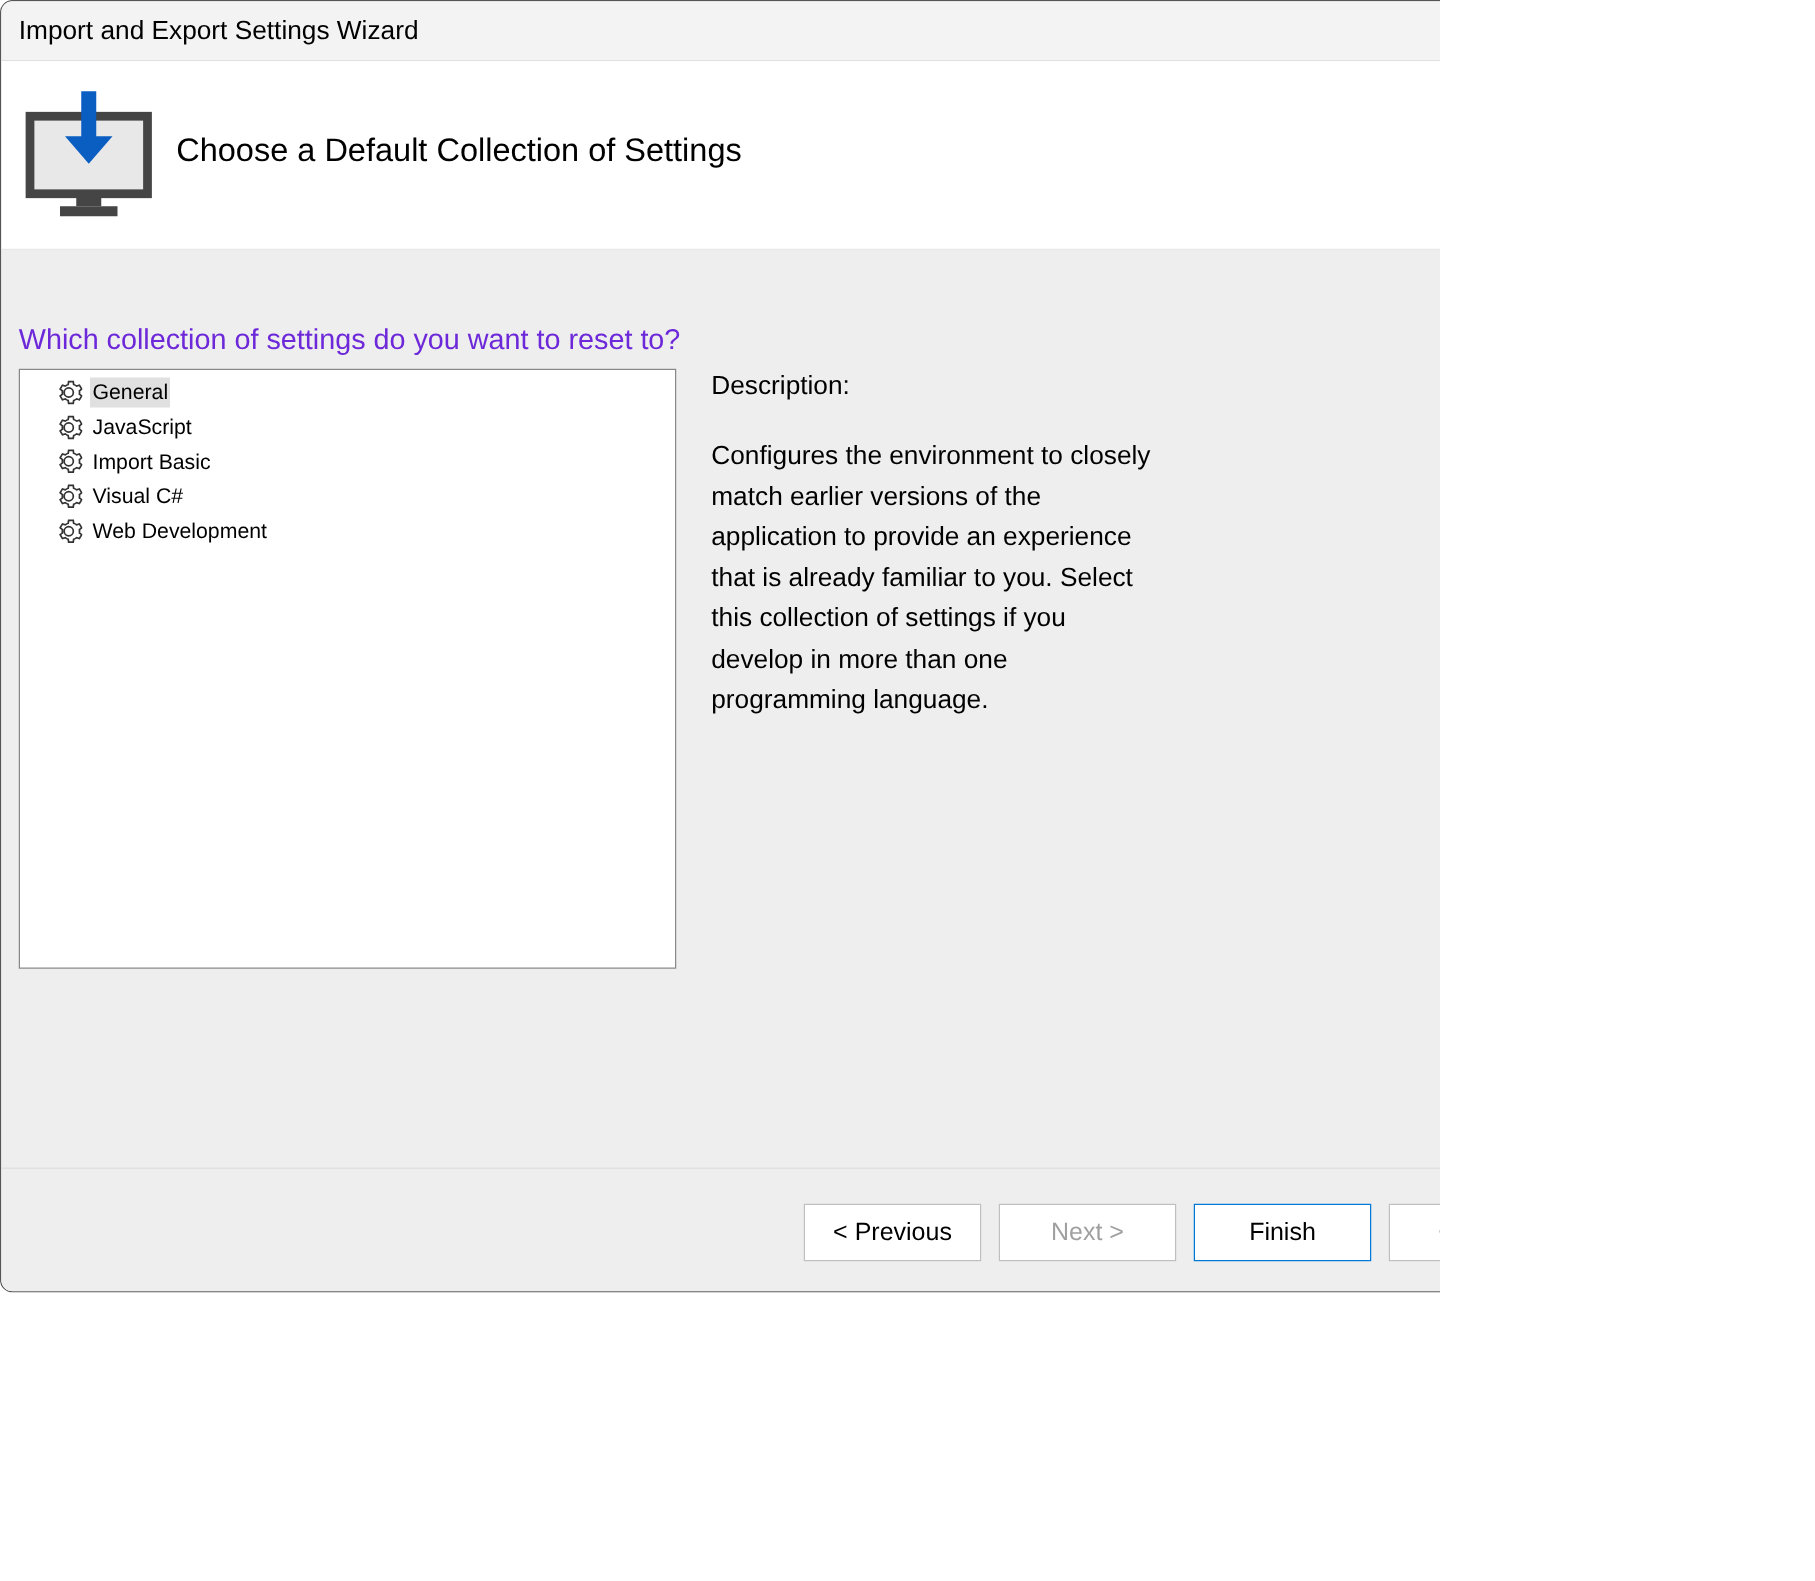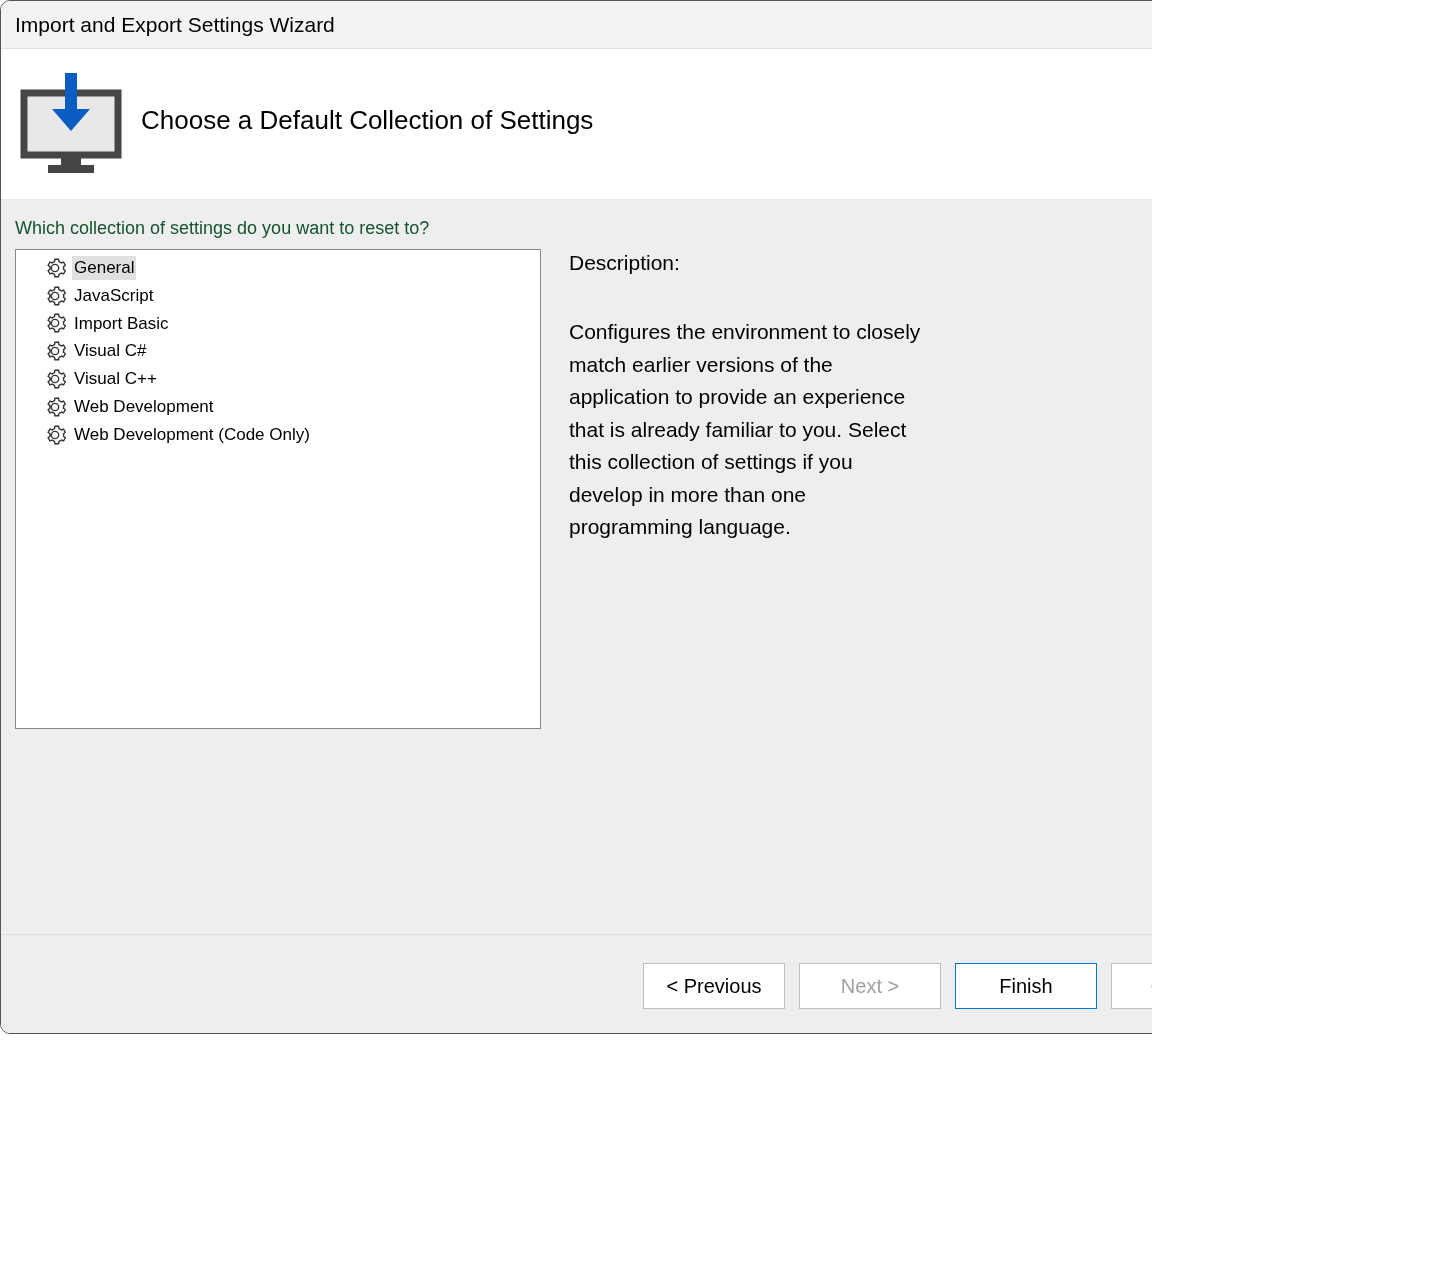--- a/index.html
+++ b/index.html
@@ -80,23 +80,24 @@
     }
     
     .body {
       flex: 1;
       background: #eeeeee;
       padding: 18px 14px 14px 14px;
       display: flex;
       flex-direction: column;
     }
     .prompt {
-      font-size: 18px;
-      color: #14532d;
+      font-size: 23px;
+      color: #6d28d9;
       margin-bottom: 10px;
+      margin-top: 40px;
     }
     .cols {
       flex: 1;
       display: flex;
       gap: 28px;
     }
     .listbox {
       width: 526px;
       height: 480px;
       background: #fff;
@@ -125,21 +126,21 @@
     .list-item .label-span {
       padding: 0 2px;
     }
     .desc-panel {
       flex: 1;
       padding-top: 2px;
     }
     .desc-title {
       font-size: 21px;
       color: #000;
-      margin-bottom: 41px;
+      margin-bottom: 28px;
     }
     .desc-text {
       font-size: 21px;
       color: #000;
       line-height: 1.55;
       max-width: 360px;
     }
     
     .footer {
       border-top: 1px solid #ddd;
@@ -226,33 +227,21 @@
         <div class="list-item">
           <svg class="gear" viewBox="0 0 24 24">
             <path d="M12 8a4 4 0 1 0 0 8 4 4 0 0 0 0-8zm9.4 4c0 .5 0 1-.1 1.4l2 1.6-2 3.4-2.4-.8c-.8.6-1.6 1.1-2.6 1.4l-.4 2.5h-4l-.4-2.5c-1-.3-1.8-.8-2.6-1.4l-2.4.8-2-3.4 2-1.6c-.1-.4-.1-.9-.1-1.4s0-1 .1-1.4l-2-1.6 2-3.4 2.4.8c.8-.6 1.6-1.1 2.6-1.4l.4-2.5h4l.4 2.5c1 .3 1.8.8 2.6 1.4l2.4-.8 2 3.4-2 1.6c.1.4.1.9.1 1.4z" fill="none" stroke="#333" stroke-width="1.5"></path>
           </svg>
           <span class="label-span">Visual C#</span>
         </div>
         <div class="list-item">
           <svg class="gear" viewBox="0 0 24 24">
             <path d="M12 8a4 4 0 1 0 0 8 4 4 0 0 0 0-8zm9.4 4c0 .5 0 1-.1 1.4l2 1.6-2 3.4-2.4-.8c-.8.6-1.6 1.1-2.6 1.4l-.4 2.5h-4l-.4-2.5c-1-.3-1.8-.8-2.6-1.4l-2.4.8-2-3.4 2-1.6c-.1-.4-.1-.9-.1-1.4s0-1 .1-1.4l-2-1.6 2-3.4 2.4.8c.8-.6 1.6-1.1 2.6-1.4l.4-2.5h4l.4 2.5c1 .3 1.8.8 2.6 1.4l2.4-.8 2 3.4-2 1.6c.1.4.1.9.1 1.4z" fill="none" stroke="#333" stroke-width="1.5"></path>
           </svg>
-          <span class="label-span">Visual C++</span>
-        </div>
-        <div class="list-item">
-          <svg class="gear" viewBox="0 0 24 24">
-            <path d="M12 8a4 4 0 1 0 0 8 4 4 0 0 0 0-8zm9.4 4c0 .5 0 1-.1 1.4l2 1.6-2 3.4-2.4-.8c-.8.6-1.6 1.1-2.6 1.4l-.4 2.5h-4l-.4-2.5c-1-.3-1.8-.8-2.6-1.4l-2.4.8-2-3.4 2-1.6c-.1-.4-.1-.9-.1-1.4s0-1 .1-1.4l-2-1.6 2-3.4 2.4.8c.8-.6 1.6-1.1 2.6-1.4l.4-2.5h4l.4 2.5c1 .3 1.8.8 2.6 1.4l2.4-.8 2 3.4-2 1.6c.1.4.1.9.1 1.4z" fill="none" stroke="#333" stroke-width="1.5"></path>
-          </svg>
           <span class="label-span">Web Development</span>
-        </div>
-        <div class="list-item">
-          <svg class="gear" viewBox="0 0 24 24">
-            <path d="M12 8a4 4 0 1 0 0 8 4 4 0 0 0 0-8zm9.4 4c0 .5 0 1-.1 1.4l2 1.6-2 3.4-2.4-.8c-.8.6-1.6 1.1-2.6 1.4l-.4 2.5h-4l-.4-2.5c-1-.3-1.8-.8-2.6-1.4l-2.4.8-2-3.4 2-1.6c-.1-.4-.1-.9-.1-1.4s0-1 .1-1.4l-2-1.6 2-3.4 2.4.8c.8-.6 1.6-1.1 2.6-1.4l.4-2.5h4l.4 2.5c1 .3 1.8.8 2.6 1.4l2.4-.8 2 3.4-2 1.6c.1.4.1.9.1 1.4z" fill="none" stroke="#333" stroke-width="1.5"></path>
-          </svg>
-          <span class="label-span">Web Development (Code Only)</span>
         </div>
       </div>
 
       <div class="desc-panel">
         <div class="desc-title">Description:</div>
         <div class="desc-text">Configures the environment to closely match earlier versions of the application to provide an experience that is already familiar to you. Select this collection of settings if you develop in more than one programming language.</div>
       </div>
 
     </div>
   </div>

